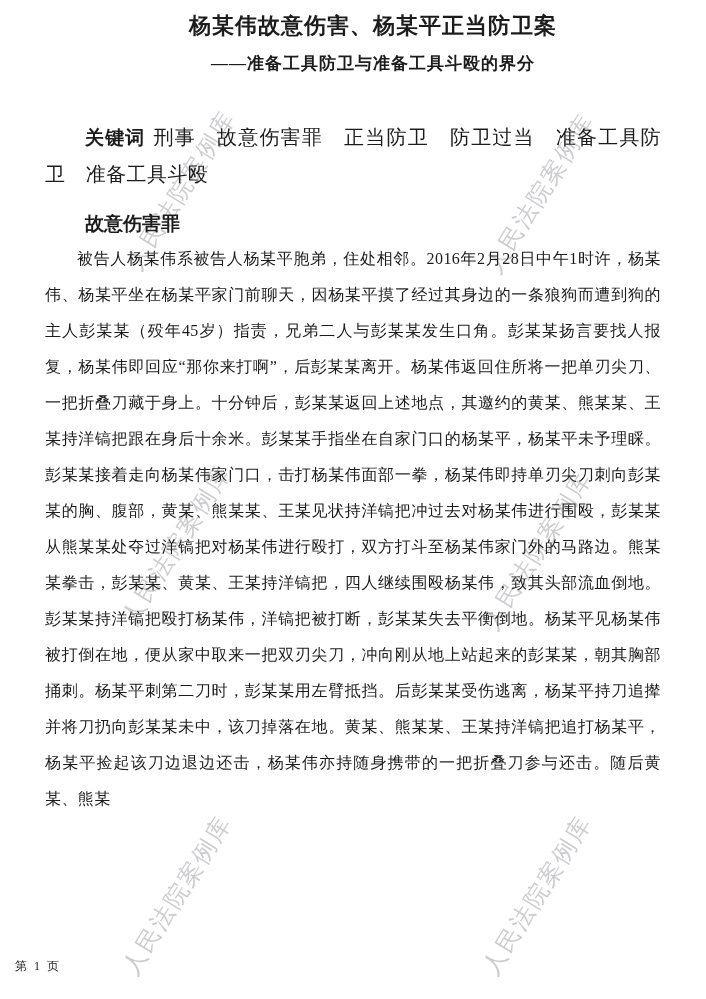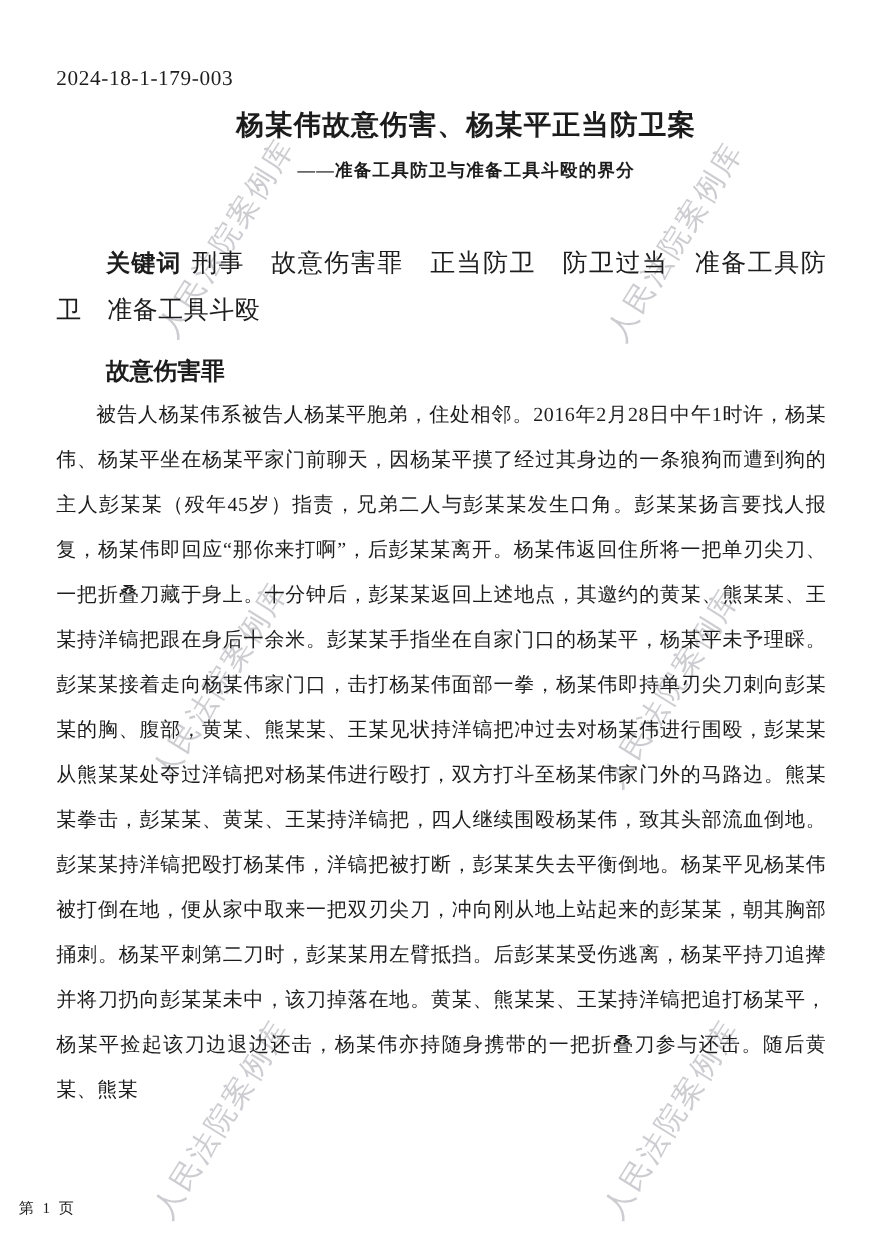--- a/index.html
+++ b/index.html
@@ -54,21 +54,21 @@
     font-size: 22px;
     line-height: 28px;
     letter-spacing: 1px;
   }
   .subtitle {
     margin: 12px 0 0 0;
     padding-left: 40px;
     text-align: center;
     font-family: "Liberation Serif", serif;
     font-weight: bold;
-    font-size: 14px;
+    font-size: 17px;
     line-height: 24px;
     letter-spacing: 1px;
   }
   .keywords {
     margin: 43px 0 16px 0;
     font-size: 20px;
     line-height: 37px;
     text-indent: 2em;
     text-align: justify;
     letter-spacing: 0.4px;
@@ -120,21 +120,20 @@
   <div class="watermark-layer">
     <span class="watermark" style="left:181px; top:190px;">人民法院案例库</span>
     <span class="watermark" style="left:540px; top:193px;">人民法院案例库</span>
     <span class="watermark" style="left:176px; top:545px;">人民法院案例库</span>
     <span class="watermark" style="left:537px; top:550px;">人民法院案例库</span>
     <span class="watermark" style="left:177px; top:895px;">人民法院案例库</span>
     <span class="watermark" style="left:537px; top:895px;">人民法院案例库</span>
   </div>
 
   <div class="content">
-    <div class="case-number">2024-18-1-179-003</div>
 
     <h1 class="title">杨某伟故意伤害、杨某平正当防卫案</h1>
 
     <h2 class="subtitle">——准备工具防卫与准备工具斗殴的界分</h2>
 
     <p class="keywords"><span class="kw-label">关键词</span><span class="kw-text">刑事　故意伤害罪　正当防卫　防卫过当　准备工具防卫　准备工具斗殴</span></p>
 
     <h3 class="section-heading">故意伤害罪</h3>
 
     <p class="body-text">被告人杨某伟系被告人杨某平胞弟，住处相邻。2016年2月28日中午1时许，杨某伟、杨某平坐在杨某平家门前聊天，因杨某平摸了经过其身边的一条狼狗而遭到狗的主人彭某某（殁年45岁）指责，兄弟二人与彭某某发生口角。彭某某扬言要找人报复，杨某伟即回应“那你来打啊”，后彭某某离开。杨某伟返回住所将一把单刃尖刀、一把折叠刀藏于身上。十分钟后，彭某某返回上述地点，其邀约的黄某、熊某某、王某持洋镐把跟在身后十余米。彭某某手指坐在自家门口的杨某平，杨某平未予理睬。彭某某接着走向杨某伟家门口，击打杨某伟面部一拳，杨某伟即持单刃尖刀刺向彭某某的胸、腹部，黄某、熊某某、王某见状持洋镐把冲过去对杨某伟进行围殴，彭某某从熊某某处夺过洋镐把对杨某伟进行殴打，双方打斗至杨某伟家门外的马路边。熊某某拳击，彭某某、黄某、王某持洋镐把，四人继续围殴杨某伟，致其头部流血倒地。彭某某持洋镐把殴打杨某伟，洋镐把被打断，彭某某失去平衡倒地。杨某平见杨某伟被打倒在地，便从家中取来一把双刃尖刀，冲向刚从地上站起来的彭某某，朝其胸部捅刺。杨某平刺第二刀时，彭某某用左臂抵挡。后彭某某受伤逃离，杨某平持刀追撵并将刀扔向彭某某未中，该刀掉落在地。黄某、熊某某、王某持洋镐把追打杨某平，杨某平捡起该刀边退边还击，杨某伟亦持随身携带的一把折叠刀参与还击。随后黄某、熊某</p>

